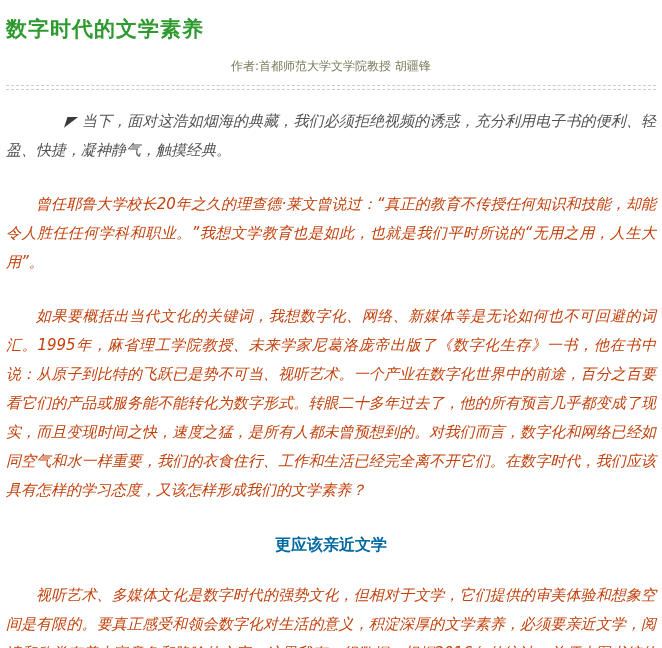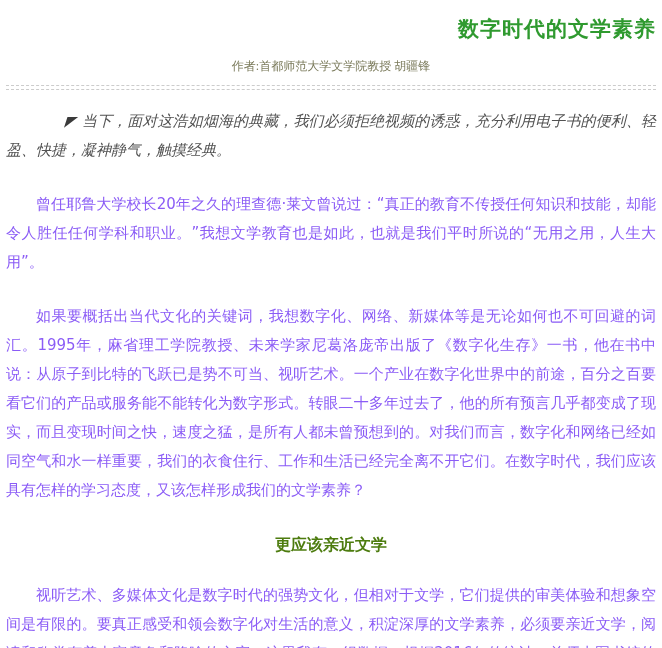--- a/index.html
+++ b/index.html
@@ -8,65 +8,65 @@
     height: 648px;
     overflow: hidden;
     box-sizing: border-box;
     padding: 0 6px;
     font-family: "DejaVu Sans", "Liberation Sans", sans-serif;
   }
   .article-title {
     margin: 15px 0 0 0;
     font-size: 21px;
     font-weight: bold;
-    text-align: right;
+    text-align: left;
     color: #2f9a2f;
     letter-spacing: 1px;
   }
   .article-author {
     margin-top: 15px;
     font-size: 12px;
     text-align: center;
     color: #7a7a5a;
-    font-family: Liberation Serif, serif;
   }
   .dotted-divider {
     margin-top: 10px;
     height: 3px;
     border-top: 1px dashed #cccccc;
     border-bottom: 1px dashed #cccccc;
   }
   .para {
     margin: 25px 0;
     font-size: 15px;
     line-height: 29px;
-    color: #8b5cf6;
+    color: #c2410c;
     text-indent: 2em;
     text-align: justify;
+    font-style: italic;
   }
   .para.lead {
     margin-top: 17px;
     font-style: italic;
     color: #525252;
   }
   .flag-icon {
     display: inline-block;
     transform: skewX(-18deg);
     font-style: normal;
     font-size: 14px;
     color: #3a3a3a;
     margin-right: 5px;
     line-height: 1;
   }
   .section-heading {
     margin: 30px 0 25px 0;
     font-size: 16px;
     font-weight: bold;
     text-align: center;
-    color: #4d7c0f;
+    color: #0369a1;
   }
 </style>
 </head>
 <body>
 
 <h1 class="article-title">数字时代的文学素养</h1>
 
 <div class="article-author">作者:首都师范大学文学院教授 胡疆锋</div>
 
 <div class="dotted-divider"></div>

